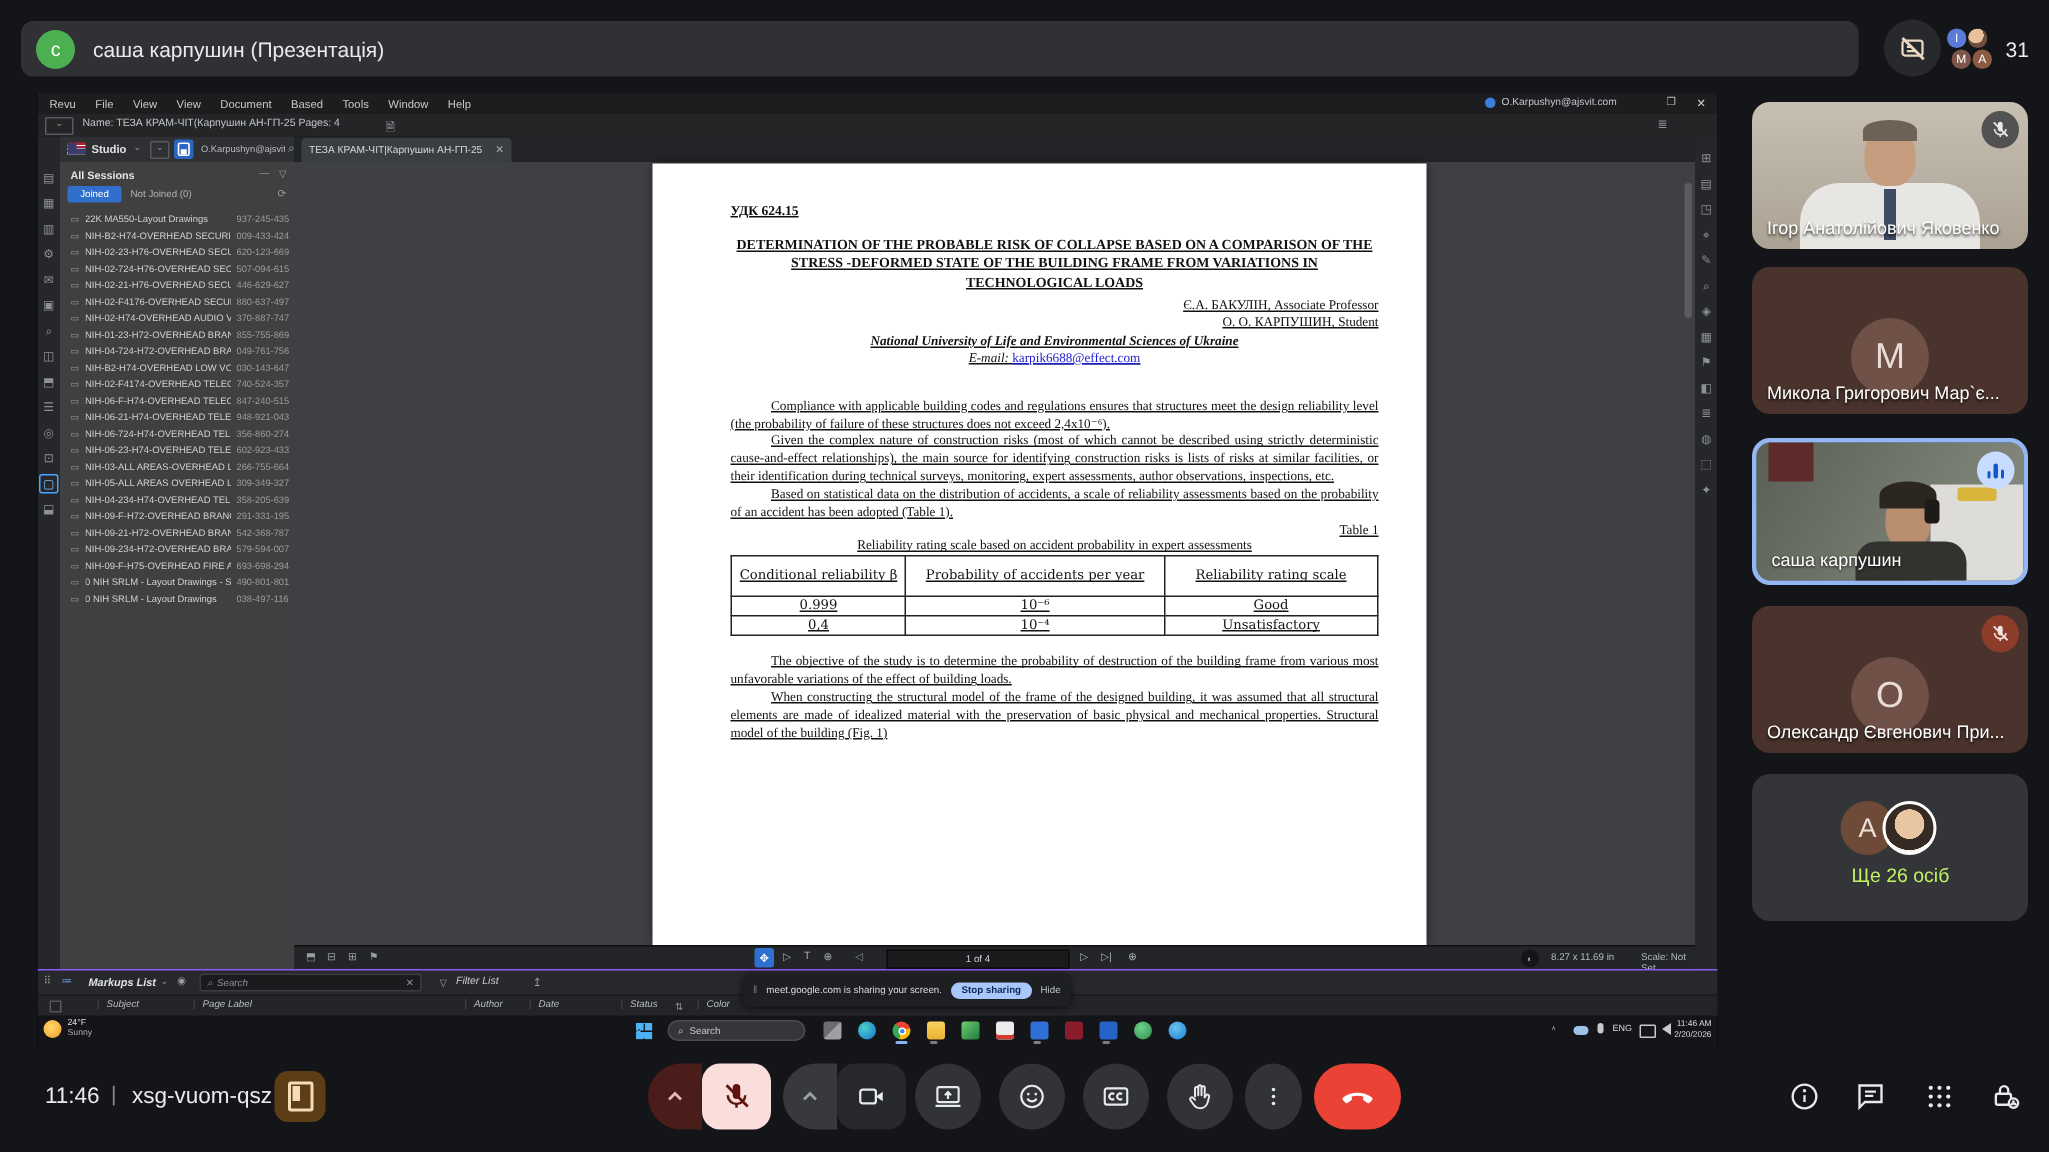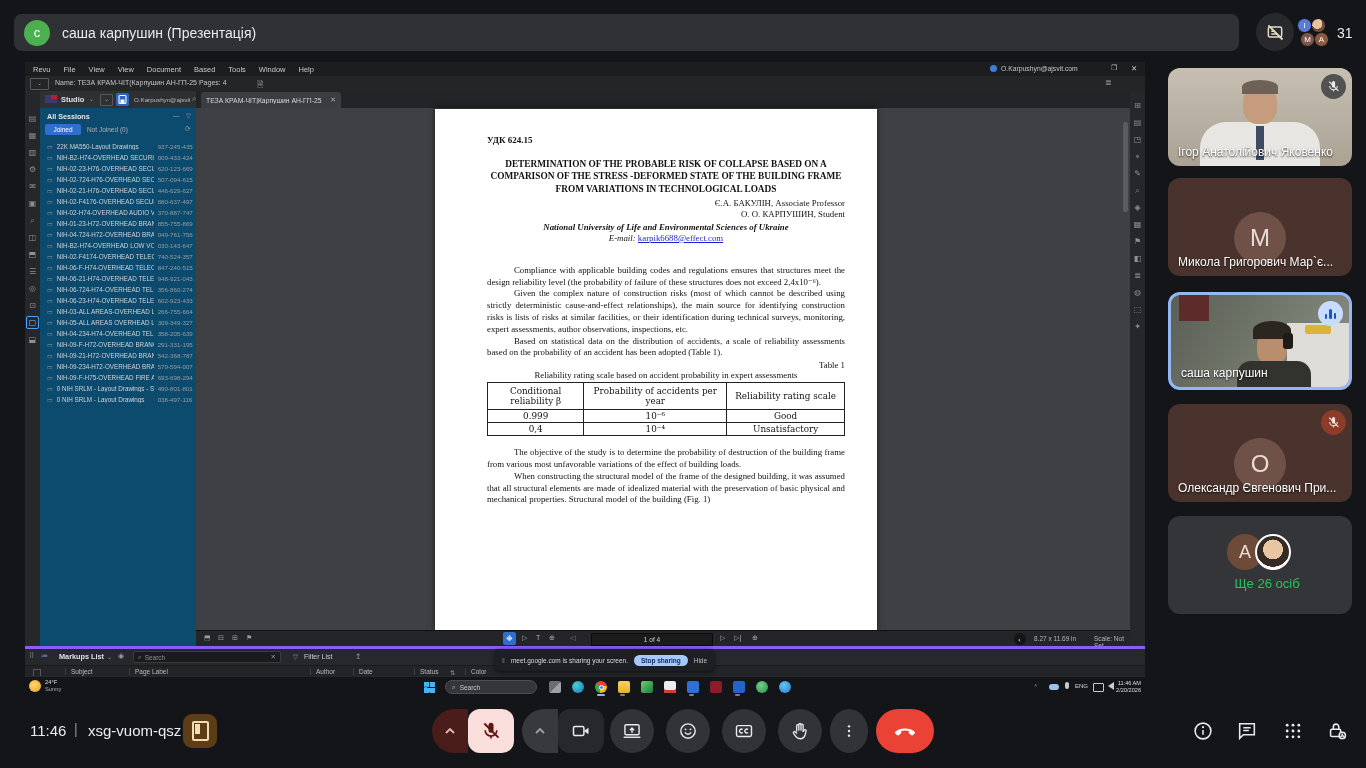--- a/index.html
+++ b/index.html
@@ -29,23 +29,23 @@
   .menu-item{font-size:7.5px;color:#c9c9c9;margin-right:13px;}
   .stripIcon{width:13px;height:13px;font-size:8px;color:#8d9094;display:flex;align-items:center;justify-content:center;box-sizing:border-box;}
   .lstrip div:nth-of-type(13){border:1px solid #4aa3ff;color:#7ec2ff;border-radius:2px;}
   .sessRow{display:flex;align-items:center;height:11px;padding:0 3px 0 7px;gap:4px;}
   .sessRow .mon{font-size:6px;color:#9a9da1;flex:none;}
   .sessRow .sname{font-size:6.3px;color:#cfd2d6;white-space:nowrap;overflow:hidden;max-width:97px;flex:1;}
   .sessRow .sid{font-size:6.2px;color:#9a9da1;white-space:nowrap;}
   .colhead{position:absolute;top:2px;font-size:6.5px;color:#b8bbbe;border-left:1px solid #3c3d40;padding-left:5px;}
 
   
-  .page{left:410px;top:47px;width:442px;height:521px;background:#fff;color:#111;
+  .page{left:410px;top:47px;width:516px;height:521px;background:#fff;color:#111;
         font-family:"Liberation Serif","DejaVu Serif",serif;box-shadow:0 0 6px rgba(0,0,0,.6);
-        padding:26px 32px 0 52px;box-sizing:border-box;overflow:hidden;}
+        padding:26px 32px 0 52px;box-sizing:border-box;overflow:hidden;text-decoration:underline;}
   .udc{font-size:9px;font-weight:bold;margin-bottom:13px;}
   .dtitle{font-size:9.3px;font-weight:bold;text-align:center;line-height:12.3px;margin:0 2px;}
   .dauthors{text-align:right;font-size:8.8px;line-height:11.5px;margin-top:3px;}
   .daffil{text-align:center;font-size:8.8px;font-weight:bold;font-style:italic;margin-top:1px;}
   .demail{text-align:center;font-size:8.8px;margin-top:1px;}
   .demail .lab{font-style:italic;}
   .demail a{color:#1f1fcf;text-decoration:underline;}
   .paras{margin-top:22px;}
   .paras p{margin:0;font-size:8.8px;line-height:11.8px;text-align:justify;text-indent:27px;}
   .tlabel{text-align:right;font-size:8.8px;margin-top:1px;}
@@ -152,21 +152,21 @@
     <span class="abs" style="left:152px;top:3px;font-size:8px;color:#9a9a9a;">⌕</span>
   </div>
 
   <div class="abs" style="left:171px;top:29px;width:949px;height:17px;background:#232427;">
     <div class="abs flex" style="left:5px;top:1px;width:140px;height:16px;background:#3a3d41;border-radius:3px 3px 0 0;padding:0 5px;box-sizing:border-box;gap:4px;">
       <span style="font-size:6.8px;color:#d6d8da;white-space:nowrap;overflow:hidden;flex:1;">ТЕЗА КРАМ-ЧІТ|Карпушин АН-ГП-25</span>
       <span style="font-size:7px;color:#aaa;">✕</span>
     </div>
   </div>
 
-  <div class="abs" style="left:15px;top:46px;width:156px;height:538px;background:#0c4a6e;border-right:1px solid #1c1d1f;">
+  <div class="abs" style="left:15px;top:46px;width:156px;height:538px;background:#404040;border-right:1px solid #1c1d1f;">
     <span class="abs" style="left:7px;top:4px;font-size:7.2px;font-weight:bold;color:#e4e5e7;">All Sessions</span>
     <span class="abs" style="left:133px;top:4px;font-size:6.5px;color:#9a9a9a;">—</span>
     <span class="abs" style="left:146px;top:4px;font-size:6.5px;color:#9a9a9a;">▽</span>
 
     <div class="abs flex" style="left:5px;top:16px;width:36px;height:11px;background:#3070cc;border-radius:2px;justify-content:center;">
       <span style="font-size:6.5px;color:#fff;">Joined</span>
     </div>
     <span class="abs" style="left:47px;top:18px;font-size:6.5px;color:#b0b2b5;">Not Joined (0)</span>
     <span class="abs" style="left:145px;top:17px;font-size:7px;color:#9a9a9a;">⟳</span>
 
@@ -407,21 +407,21 @@
     </div>
     <span class="abs" style="left:524px;top:3px;font-size:7px;color:#aaadb1;">▷</span>
     <span class="abs" style="left:538px;top:3px;font-size:7px;color:#aaadb1;">▷|</span>
     <span class="abs" style="left:556px;top:3px;font-size:7px;color:#aaadb1;">⊕</span>
 
     <div class="abs flex" style="left:818px;top:2px;width:12px;height:12px;border-radius:50%;background:#151517;justify-content:center;font-size:6.5px;color:#9a9da1;">◐</div>
     <span class="abs" style="left:838px;top:4px;font-size:6.5px;color:#b4b7ba;">8.27 x 11.69 in</span>
     <span class="abs" style="left:898px;top:4px;font-size:6.5px;color:#b4b7ba;">Scale: Not Set</span>
   </div>
 
-  <div class="abs" style="left:0;top:584px;width:1236px;height:30px;background:#27282b;border-top:3px solid #8b5cf6;">
+  <div class="abs" style="left:0;top:584px;width:1236px;height:30px;background:#27282b;border-top:1px solid #8b5cf6;font-style:italic;">
     <span class="abs" style="left:4px;top:3px;font-size:7px;color:#8f9194;">⠿</span>
     <span class="abs" style="left:16px;top:3px;font-size:7px;color:#6aa2e8;">≔</span>
     <span class="abs" style="left:34px;top:3px;font-size:7.3px;font-weight:bold;color:#dfe1e3;">Markups List</span>
     <span class="abs" style="left:82px;top:4px;font-size:6px;color:#9a9a9a;">⌄</span>
     <span class="abs" style="left:93px;top:3px;font-size:7px;color:#9a9a9a;">◉</span>
     <div class="abs flex" style="left:108px;top:2px;width:148px;height:12px;background:#1a1b1d;border:1px solid #3a3b3e;border-radius:2px;padding:0 4px;box-sizing:border-box;gap:3px;">
       <span style="font-size:6.5px;color:#8f9194;">⌕</span>
       <span style="font-size:6.5px;color:#8f9194;flex:1;">Search</span>
       <span style="font-size:6.5px;color:#8f9194;">✕</span>
     </div>
@@ -545,21 +545,21 @@
       </svg>
   </div>
   <span class="nm">Олександр Євгенович При...</span>
 </div>
 
 <div class="abs tile" style="top:516px;background:#333538;">
   <div style="position:absolute;left:50%;top:18px;transform:translateX(-50%);width:66px;height:36px;">
     <span style="position:absolute;left:0;top:0;width:36px;height:36px;border-radius:50%;background:#6e4a38;color:#ecdfd8;font-size:18px;display:flex;align-items:center;justify-content:center;">A</span>
     <span style="position:absolute;left:28px;top:0;width:36px;height:36px;border-radius:50%;border:2px solid #fff;box-sizing:border-box;background:radial-gradient(circle at 50% 42%,#e9c6a2 40%,#352a24 41% 70%,#f4f2ef 71%);"></span>
   </div>
-  <div style="position:absolute;left:0;right:12px;top:60px;text-align:center;font-size:13px;color:#22c55e;margin-left:26px;">Ще 26 осіб</div>
+  <div style="position:absolute;left:0;right:12px;top:60px;text-align:center;font-size:13px;color:#bef264;margin-left:26px;">Ще 26 осіб</div>
 </div>
 
 <span class="abs" style="left:30px;top:722px;font-size:15px;color:#e8eaed;">11:46</span>
 <span class="abs" style="left:74px;top:721px;font-size:14px;color:#8a8d91;">|</span>
 <span class="abs" style="left:88px;top:722px;font-size:15px;color:#e8eaed;">xsg-vuom-qsz</span>
 <div class="abs flex" style="left:183px;top:714px;width:34px;height:34px;border-radius:9px;background:#5c3d16;justify-content:center;">
   <span style="width:13px;height:16px;border:2px solid #f3dcb6;border-radius:2px;position:relative;display:inline-block;">
     <span style="position:absolute;left:1px;top:1px;width:5px;height:10px;background:#f3dcb6;"></span>
   </span>
 </div>

